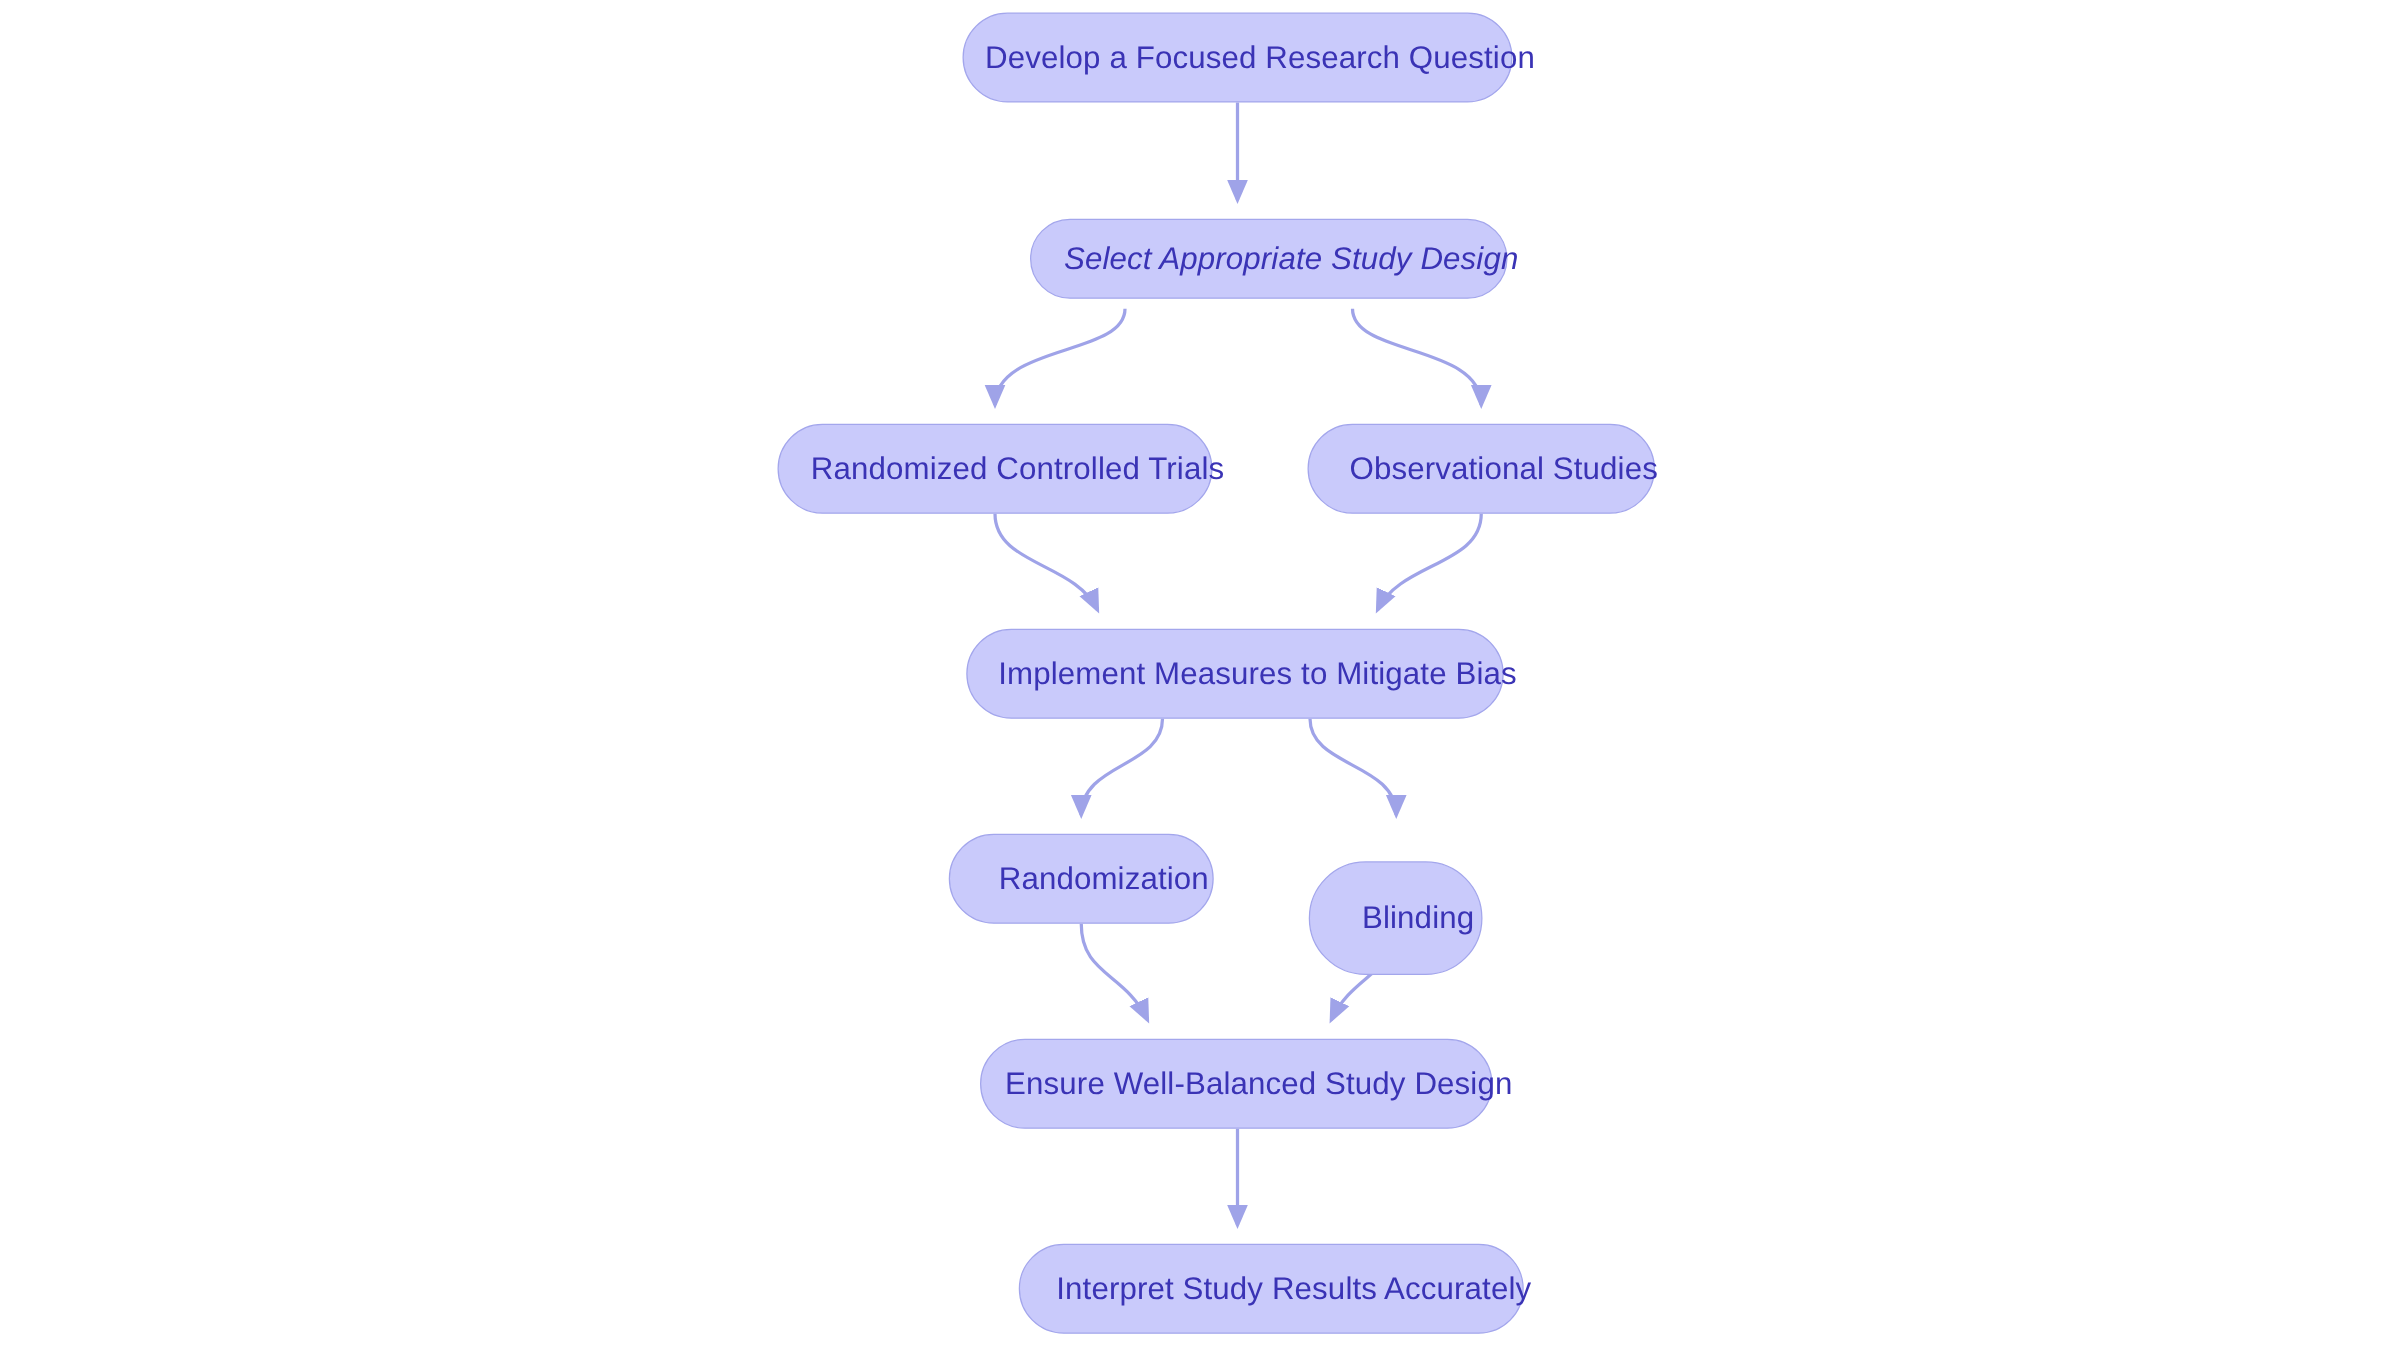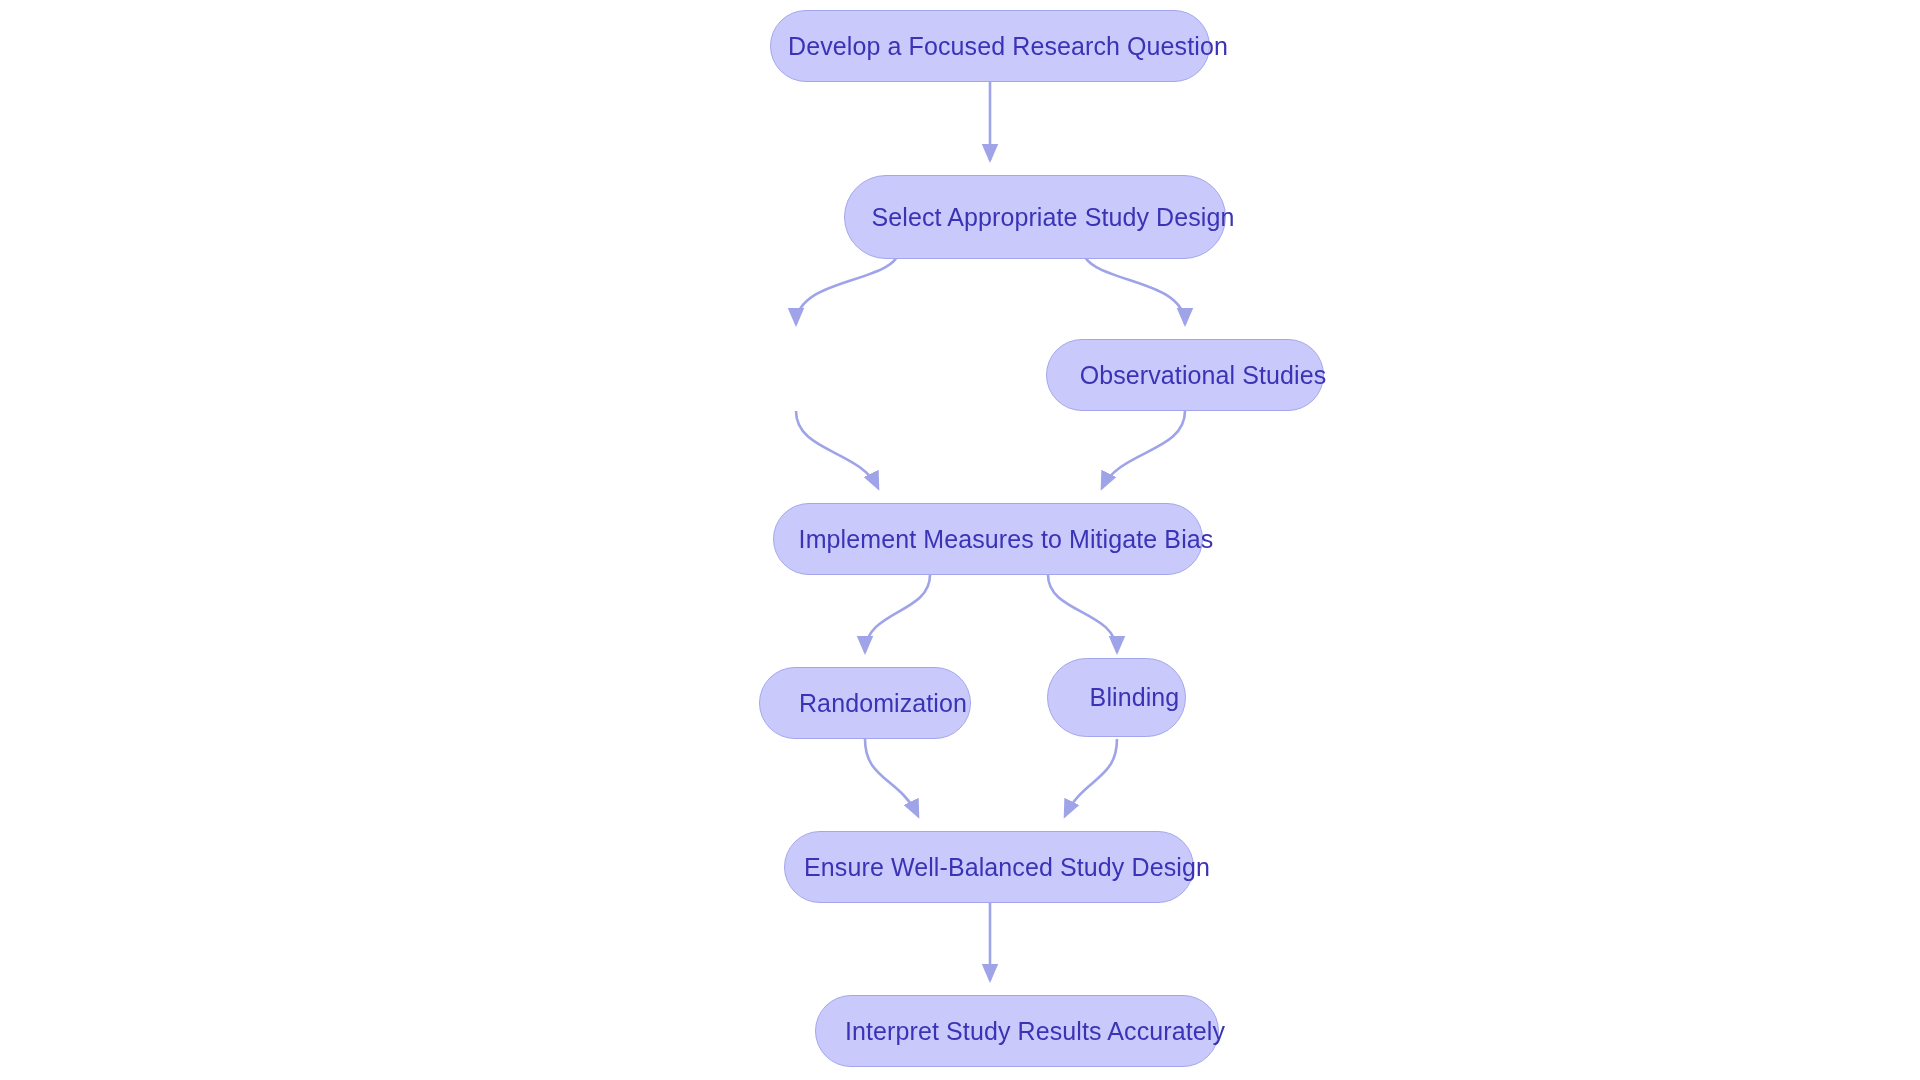--- a/index.html
+++ b/index.html
@@ -76,38 +76,41 @@
 
     <path d="M 1117,739 C 1117,780 1083,778 1065,816" fill="none" stroke="#9fa3e8" stroke-width="2.6" marker-end="url(#arrowhead)"></path>
 
     <path d="M 990,903 L 990,980" fill="none" stroke="#9fa3e8" stroke-width="2.6" marker-end="url(#arrowhead)"></path>
   </svg>
 
   <div class="node" style="left:770px; top:10px; width:440px; height:72px;">
     <span class="node-label">Develop a Focused Research Question</span>
   </div>
 
-  <div class="node" style="left:844px; top:175px; width:382px; height:84px;">
+  <div class="node" style="left:824px; top:175px; width:382px; height:64px;font-style:italic;">
     <span class="node-label">Select Appropriate Study Design</span>
   </div>
 
+  <div class="node" style="left:622px; top:339px; width:348px; height:72px;">
+    <span class="node-label">Randomized Controlled Trials</span>
+  </div>
 
   <div class="node" style="left:1046px; top:339px; width:278px; height:72px;justify-content:center;">
     <span class="node-label">Observational Studies</span>
   </div>
 
   <div class="node" style="left:773px; top:503px; width:430px; height:72px;">
     <span class="node-label">Implement Measures to Mitigate Bias</span>
   </div>
 
   <div class="node" style="left:759px; top:667px; width:212px; height:72px;">
     <span class="node-label">Randomization</span>
   </div>
 
-  <div class="node" style="left:1047px; top:658px; width:139px; height:79px;">
+  <div class="node" style="left:1047px; top:689px; width:139px; height:91px;">
     <span class="node-label">Blinding</span>
   </div>
 
   <div class="node" style="left:784px; top:831px; width:410px; height:72px;">
     <span class="node-label">Ensure Well-Balanced Study Design</span>
   </div>
 
   <div class="node" style="left:815px; top:995px; width:404px; height:72px;">
     <span class="node-label">Interpret Study Results Accurately</span>
   </div>

